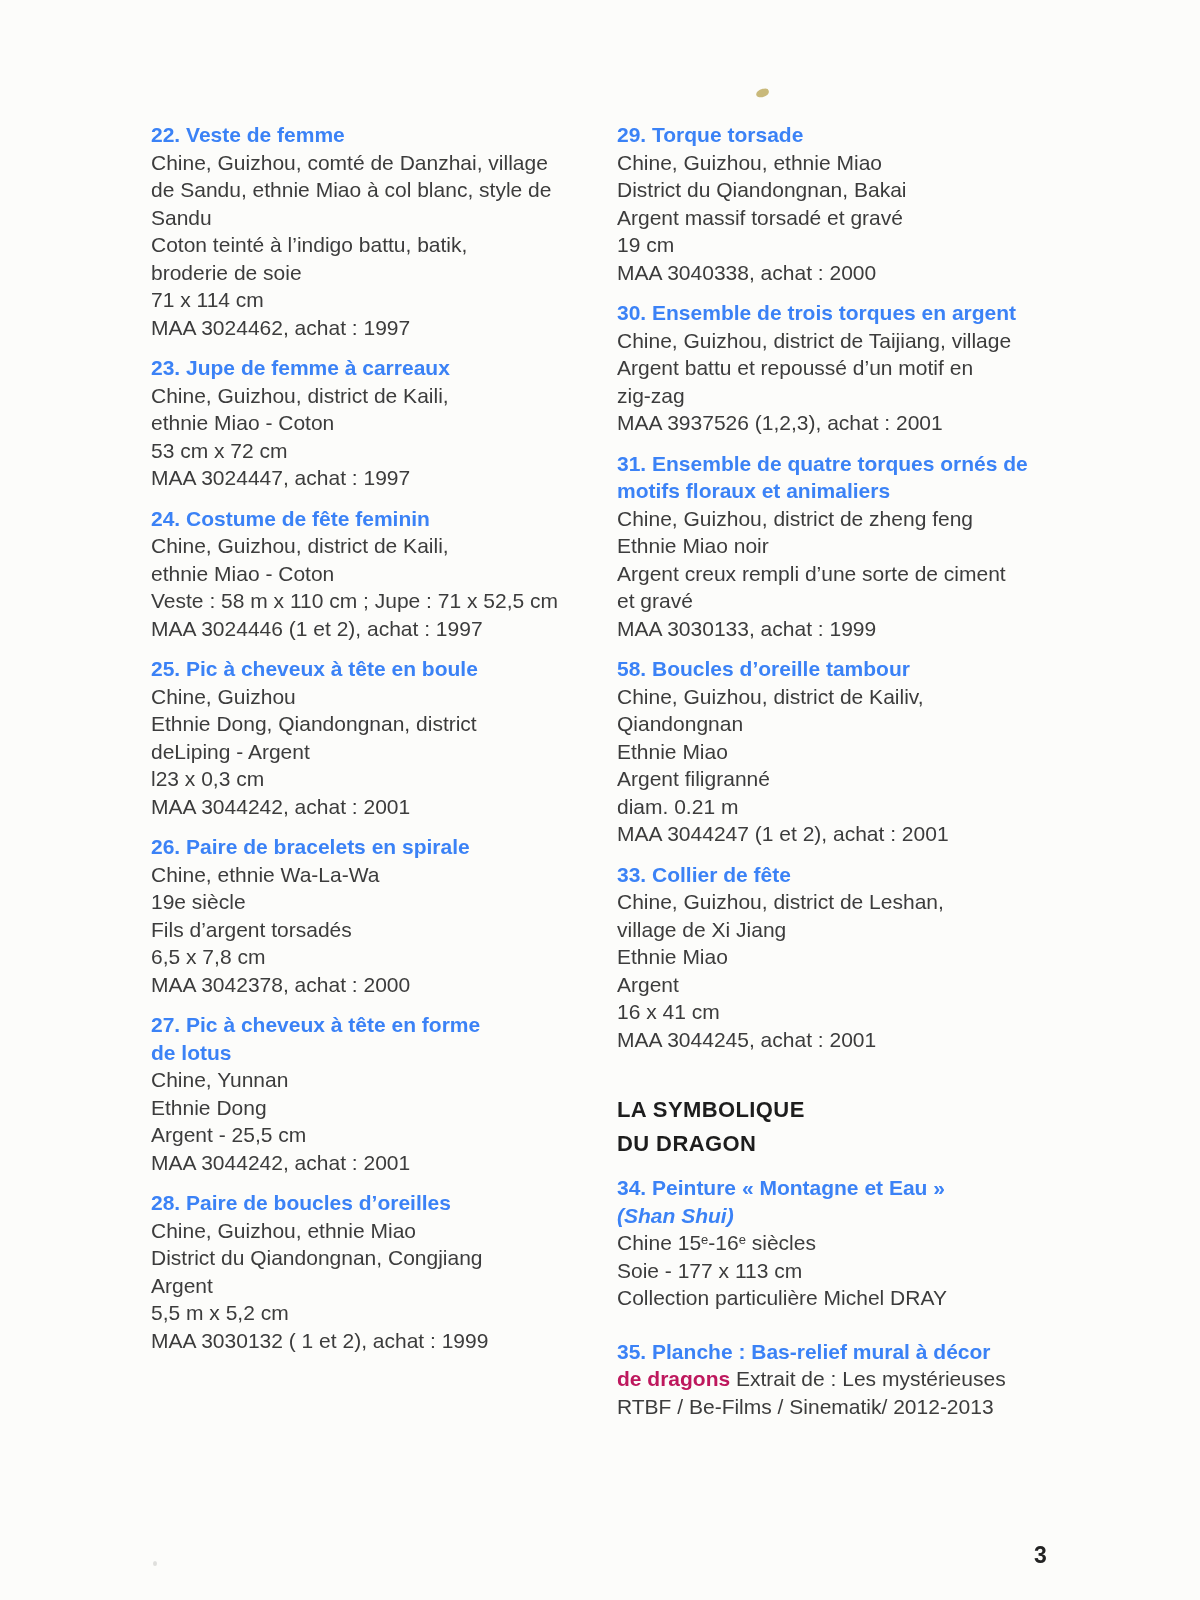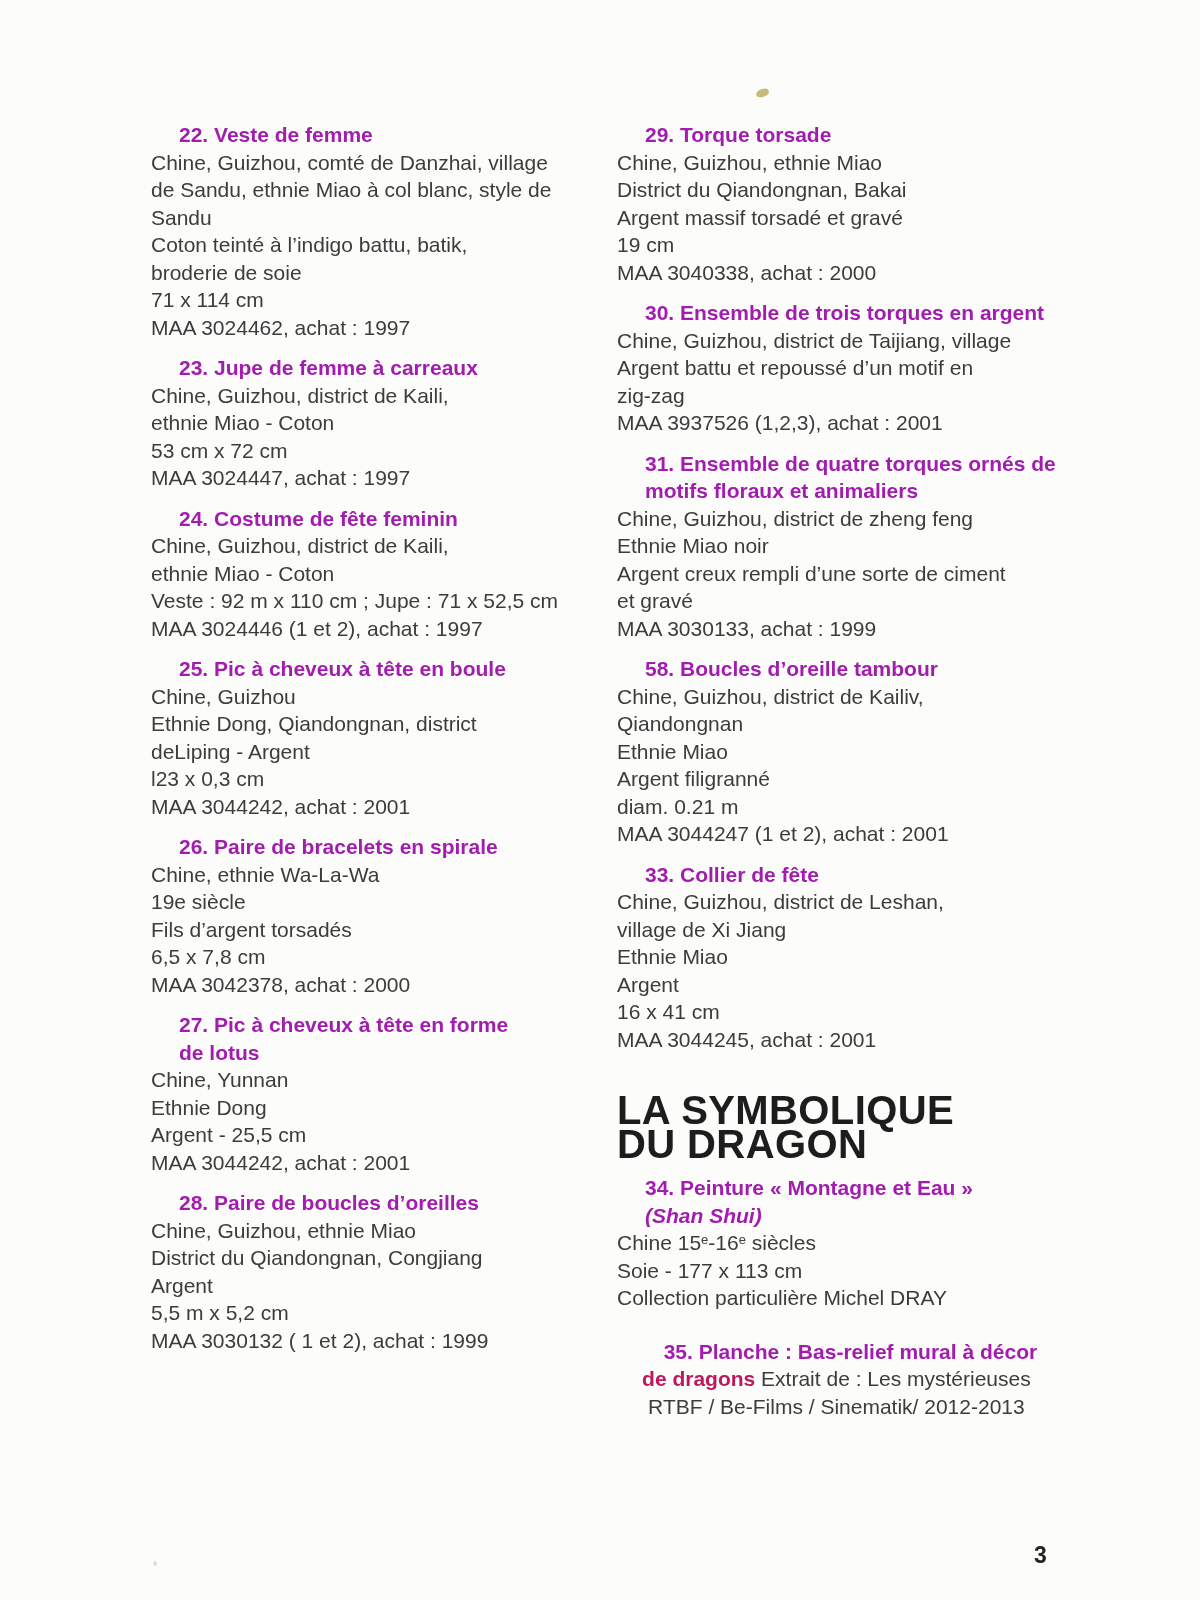--- a/index.html
+++ b/index.html
@@ -9,28 +9,28 @@
     font-family:"Liberation Sans", sans-serif;
     color:#3c3c3c;
   }
   .col { position:absolute; top:121px; }
   .col-left  { left:151px; }
   .col-right { left:617px; }
   .line {
     font-size:21px; line-height:27.5px; white-space:nowrap;
     font-weight:400; color:#3c3c3c;
   }
-  .title { font-weight:700; color:#a21caf;margin-left:28px; }
+  .title { font-weight:700; color:#3b82f6; }
   .italic { font-style:italic; }
   .b { font-weight:700; color:#be185d; }
   .item + .item { margin-top:13px; }
-  .gap-lg { margin-top:26px !important;text-align:center; }
+  .gap-lg { margin-top:26px !important; }
   .section-heading {
     margin-top:40px; margin-bottom:13px;
-    font-size:40px; line-height:34px; font-weight:700;
+    font-size:22px; line-height:34px; font-weight:700;
     letter-spacing:0.4px; color:#1d1d1d; white-space:nowrap;
   }
   sup { font-size:13px; line-height:0; vertical-align:6px; }
   .page-number {
     position:absolute; left:1034px; top:1542px;
     font-size:23px; font-weight:700; color:#232323;
   }
   .speck {
     position:absolute; left:756px; top:89px; width:13px; height:8px;
     border-radius:62% 38% 55% 45%; transform:rotate(-12deg);
@@ -66,21 +66,21 @@
       <div class="line">Chine, Guizhou, district de Kaili,</div>
       <div class="line">ethnie Miao - Coton</div>
       <div class="line">53 cm x 72 cm</div>
       <div class="line">MAA 3024447, achat : 1997</div>
     </div>
 
     <div class="item">
       <div class="line title">24. Costume de fête feminin</div>
       <div class="line">Chine, Guizhou, district de Kaili,</div>
       <div class="line">ethnie Miao - Coton</div>
-      <div class="line">Veste : 92 m x 110 cm ; Jupe : 71 x 52,5 cm</div>
+      <div class="line">Veste : 58 m x 110 cm ; Jupe : 71 x 52,5 cm</div>
       <div class="line">MAA 3024446 (1 et 2), achat : 1997</div>
     </div>
 
     <div class="item">
       <div class="line title">25. Pic à cheveux à tête en boule</div>
       <div class="line">Chine, Guizhou</div>
       <div class="line">Ethnie Dong, Qiandongnan, district</div>
       <div class="line">deLiping - Argent</div>
       <div class="line">l23 x 0,3 cm</div>
       <div class="line">MAA 3044242, achat : 2001</div>

